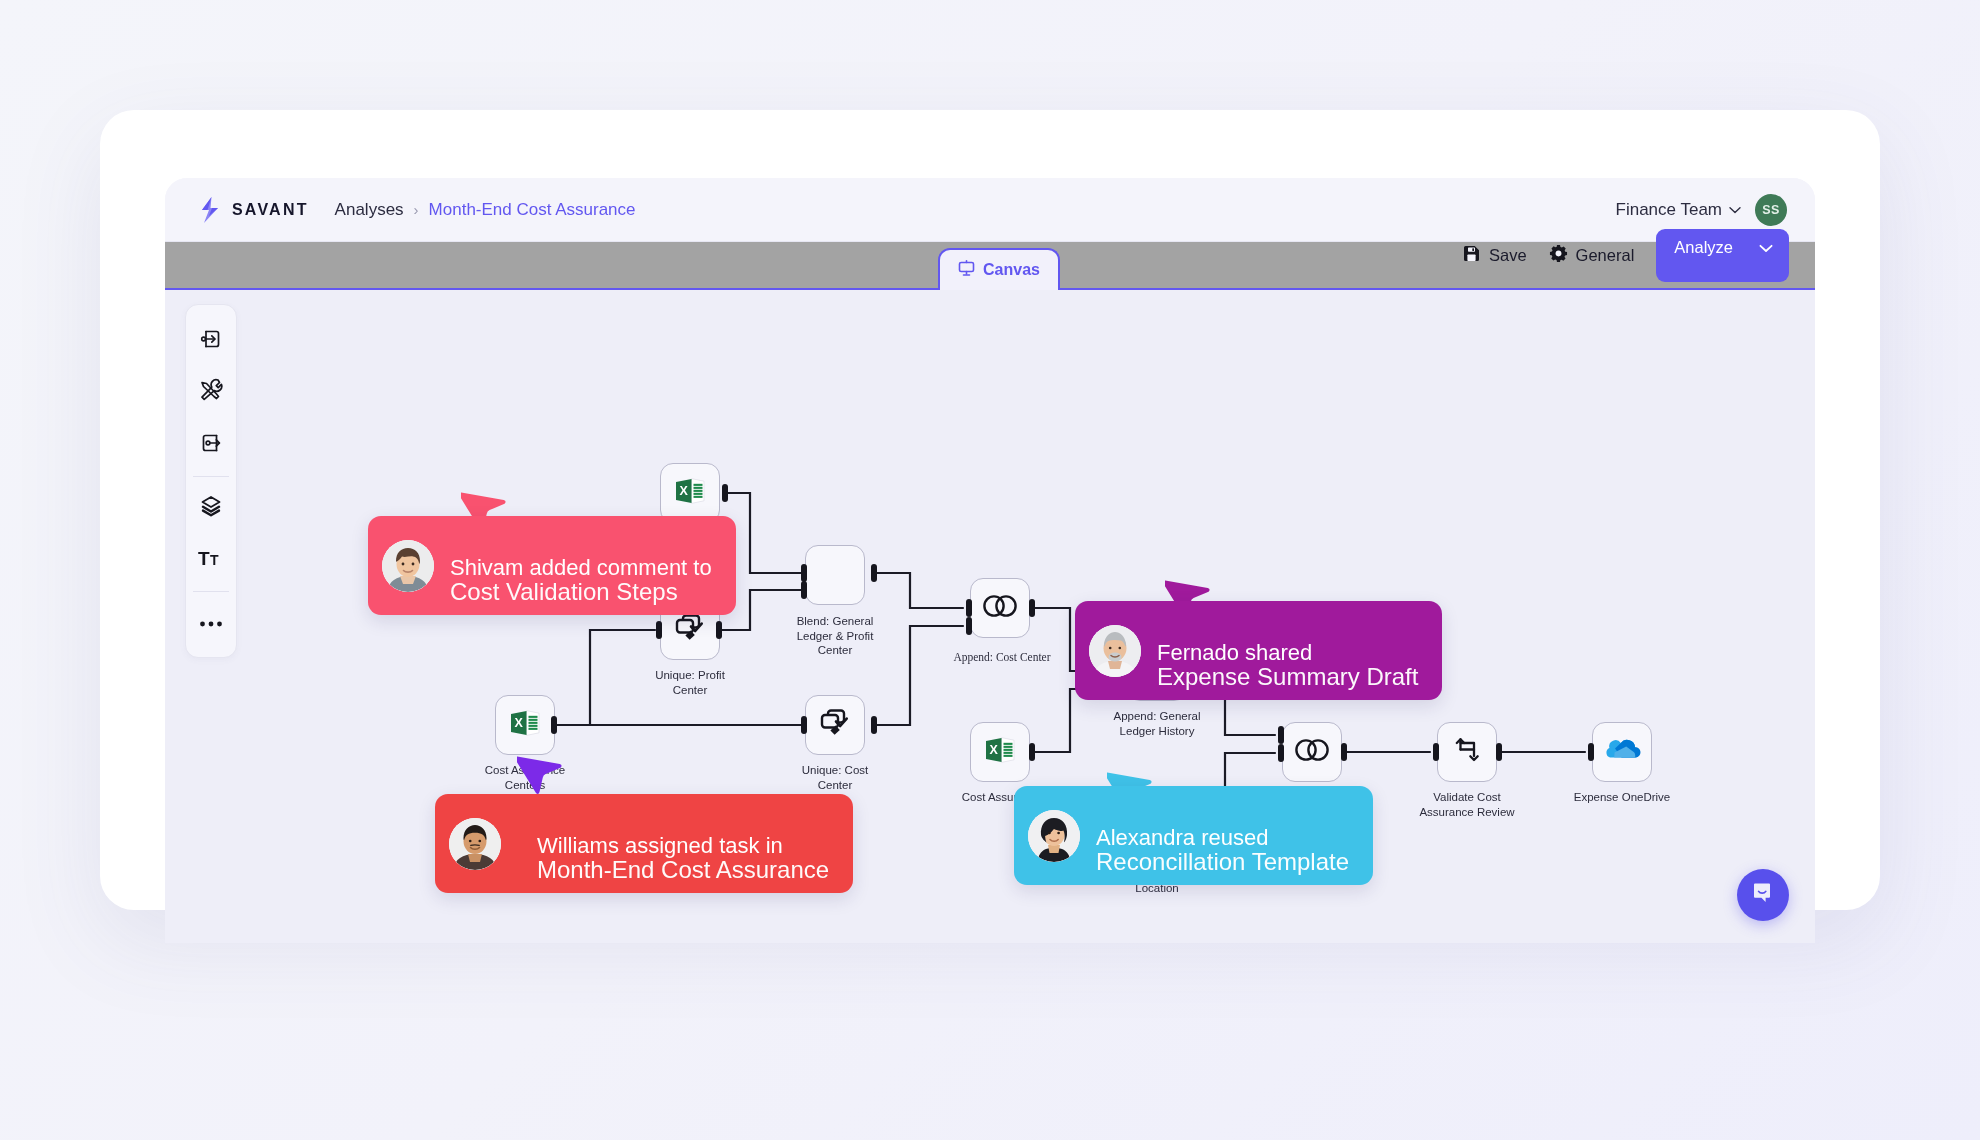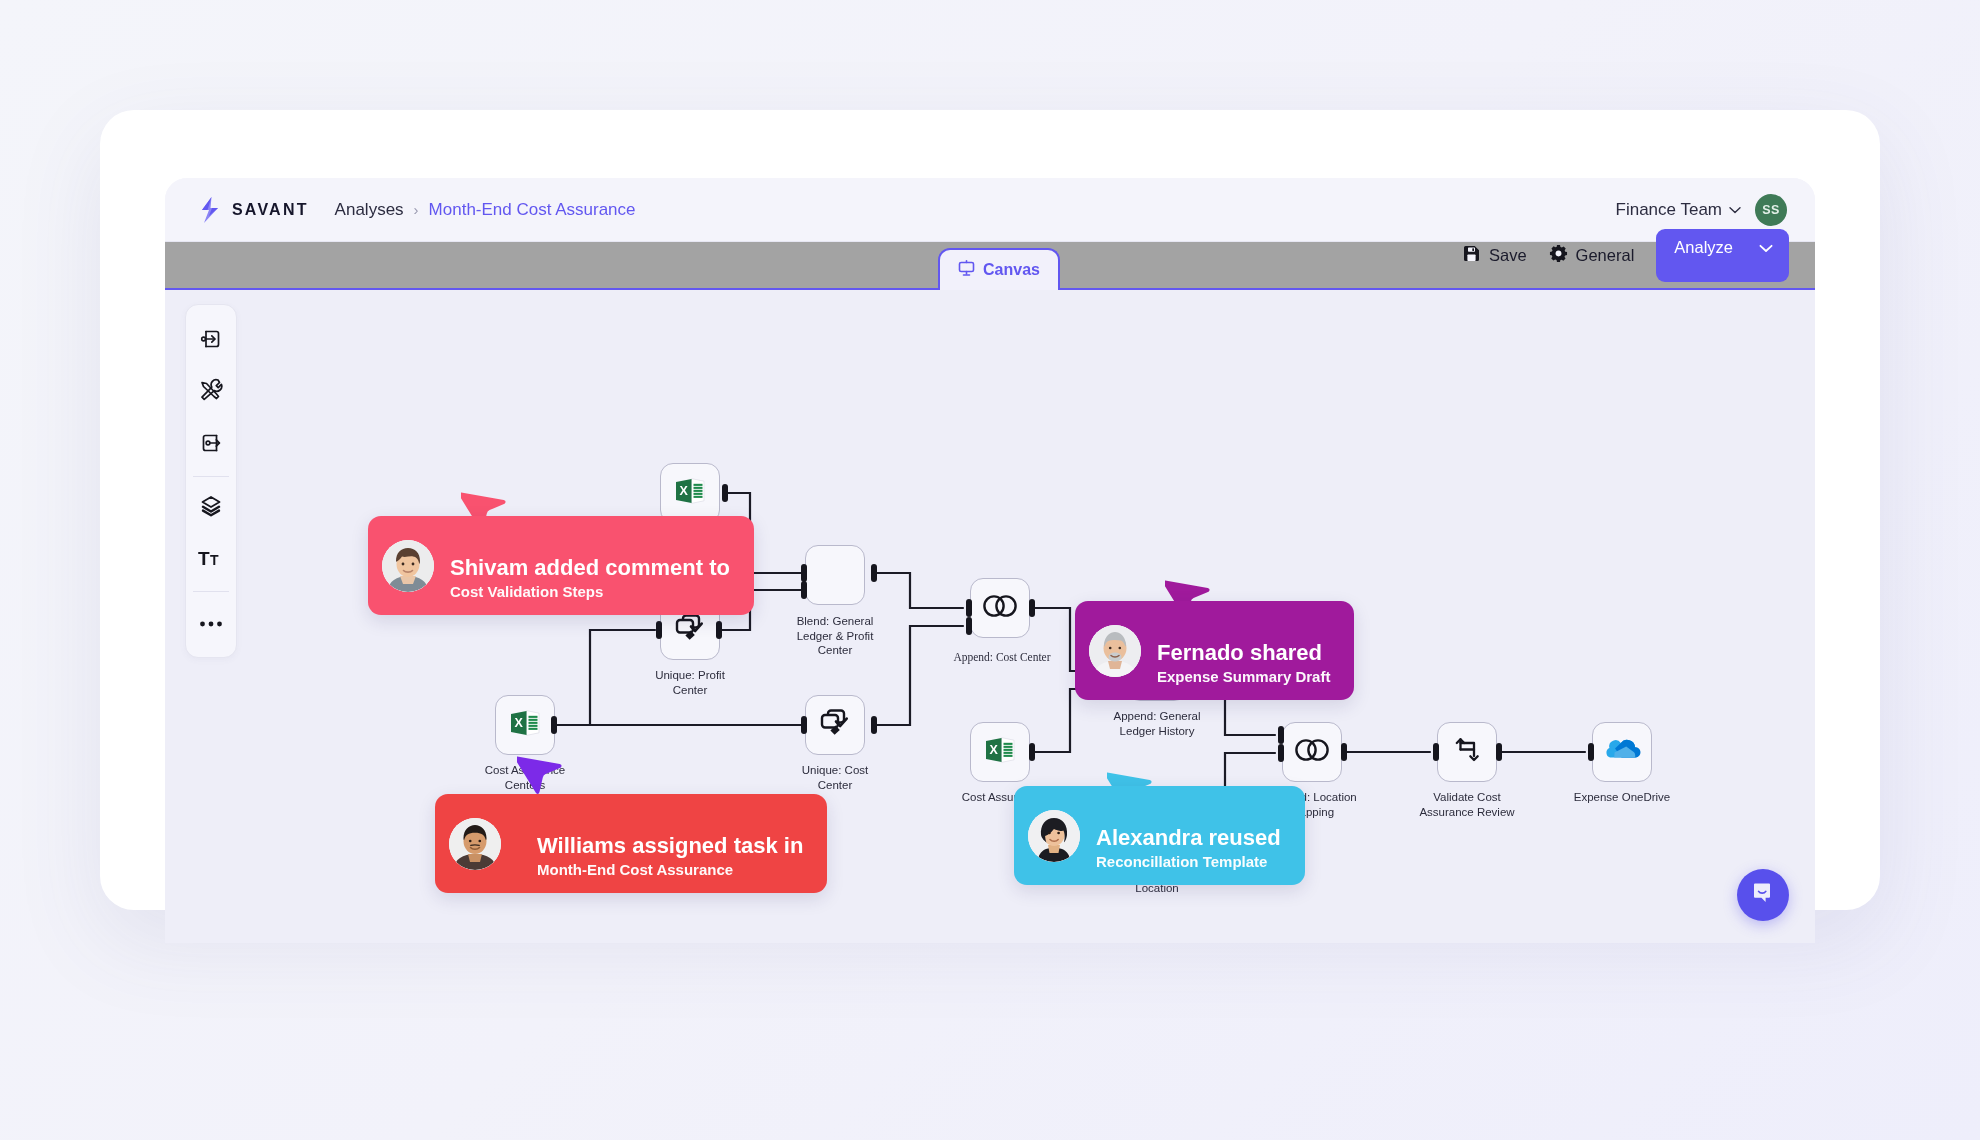--- a/index.html
+++ b/index.html
@@ -159,22 +159,22 @@
     display: flex; align-items: center; gap: 16px;
     border-radius: 13px;
     padding: 11px 24px 11px 14px;
     box-shadow: 0 6px 18px rgba(40,30,90,.13);
   }
   .notif-avatar {
     width: 52px; height: 52px; border-radius: 50%;
     background: #f1f1f6; flex: none; overflow: hidden;
     display: block;
   }
-  .notif-title { color: #ffffff; font-size: 22px; font-weight: 700; line-height: 25px; white-space: nowrap; margin-top: 28px; }
-  .notif-sub { color: #ffffff; font-size: 15px; font-weight: 700; line-height: 24px; opacity: .97; white-space: nowrap; }
+  .notif-title { color: #ffffff; font-size: 22px; font-weight: 400; line-height: 25px; white-space: nowrap; margin-top: 28px; }
+  .notif-sub { color: #ffffff; font-size: 24px; font-weight: 400; line-height: 24px; opacity: .97; white-space: nowrap; }
 
   
   .cursor { position: absolute; pointer-events: none; }
 
   
   .intercom {
     position: absolute; right: 26px; bottom: 22px;
     width: 52px; height: 52px; border-radius: 50%;
     background: #5850ec;
     display: flex; align-items: center; justify-content: center;

